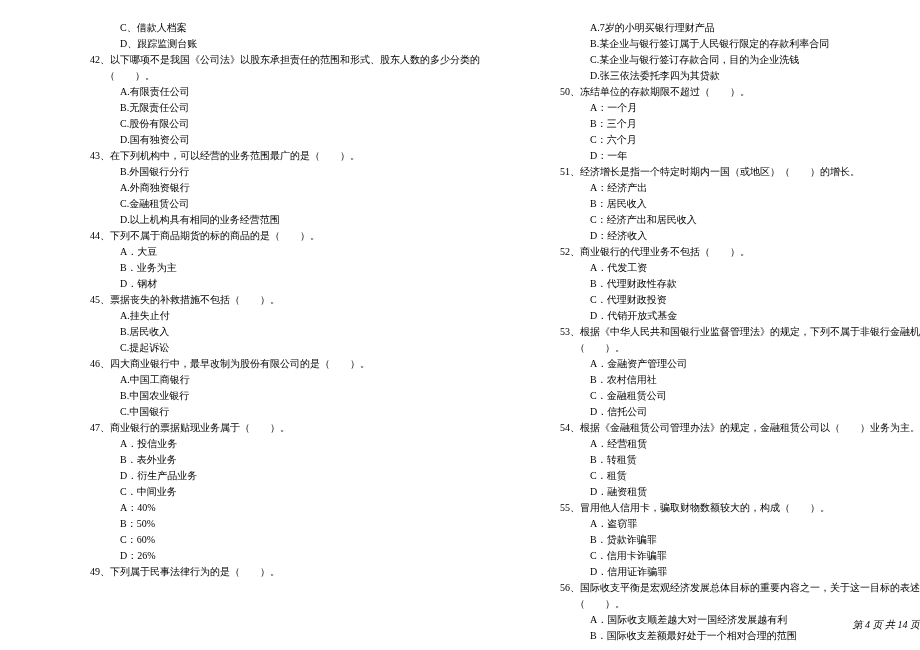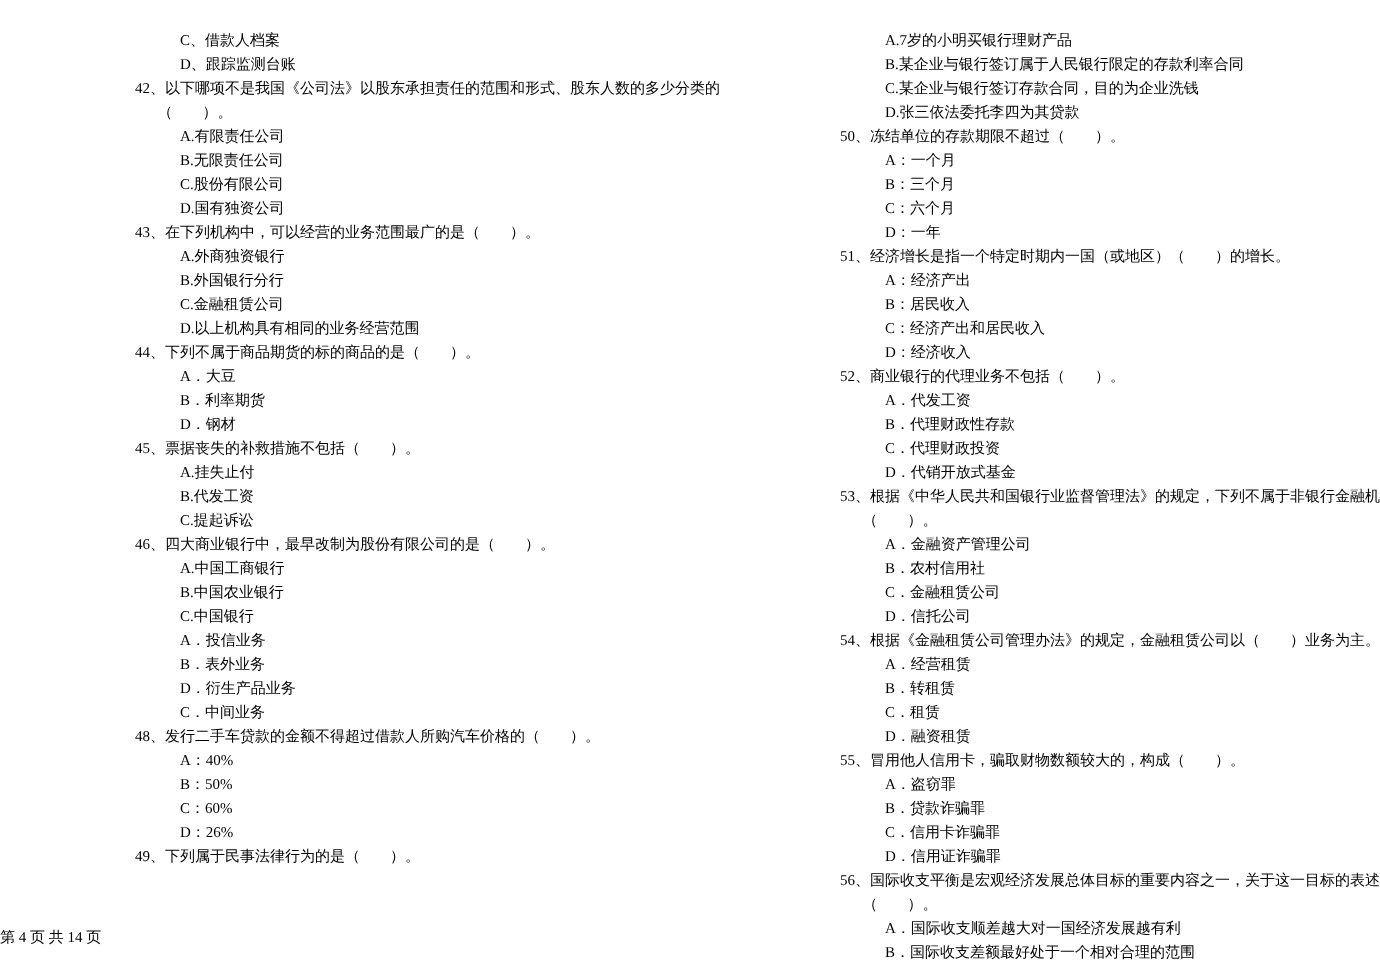--- a/index.html
+++ b/index.html
@@ -31,59 +31,60 @@
       white-space: nowrap;
     }
     .question-cont {
       padding-left: 55px;
       white-space: nowrap;
     }
     .footer {
       position: absolute;
       bottom: 18px;
       width: 100%;
-      text-align: left;
+      text-align: right;
       font-size: 10px;
+      font-style: italic;
     }
   </style>
 </head>
 <body>
 
 <div class="columns">
   <div class="col" id="col-left">
       <div class="option-line">C、借款人档案</div>
       <div class="option-line">D、跟踪监测台账</div>
       <div class="question-line">42、以下哪项不是我国《公司法》以股东承担责任的范围和形式、股东人数的多少分类的</div>
       <div class="question-cont">（　　）。</div>
       <div class="option-line">A.有限责任公司</div>
       <div class="option-line">B.无限责任公司</div>
       <div class="option-line">C.股份有限公司</div>
       <div class="option-line">D.国有独资公司</div>
       <div class="question-line">43、在下列机构中，可以经营的业务范围最广的是（　　）。</div>
+      <div class="option-line">B.外国银行分行</div>
       <div class="option-line">A.外商独资银行</div>
-      <div class="option-line">B.外国银行分行</div>
       <div class="option-line">C.金融租赁公司</div>
       <div class="option-line">D.以上机构具有相同的业务经营范围</div>
       <div class="question-line">44、下列不属于商品期货的标的商品的是（　　）。</div>
       <div class="option-line">A．大豆</div>
-      <div class="option-line">B．利率期货</div>
+      <div class="option-line">B．业务为主</div>
       <div class="option-line">D．钢材</div>
       <div class="question-line">45、票据丧失的补救措施不包括（　　）。</div>
       <div class="option-line">A.挂失止付</div>
-      <div class="option-line">B.代发工资</div>
+      <div class="option-line">B.居民收入</div>
       <div class="option-line">C.提起诉讼</div>
       <div class="question-line">46、四大商业银行中，最早改制为股份有限公司的是（　　）。</div>
       <div class="option-line">A.中国工商银行</div>
       <div class="option-line">B.中国农业银行</div>
       <div class="option-line">C.中国银行</div>
+      <div class="question-line">47、商业银行的票据贴现业务属于（　　）。</div>
       <div class="option-line">A．投信业务</div>
       <div class="option-line">B．表外业务</div>
       <div class="option-line">D．衍生产品业务</div>
       <div class="option-line">C．中间业务</div>
-      <div class="question-line">48、发行二手车贷款的金额不得超过借款人所购汽车价格的（　　）。</div>
       <div class="option-line">A：40%</div>
       <div class="option-line">B：50%</div>
       <div class="option-line">C：60%</div>
       <div class="option-line">D：26%</div>
       <div class="question-line">49、下列属于民事法律行为的是（　　）。</div>
     </div>
   <div class="col" id="col-right">
       <div class="option-line">A.7岁的小明买银行理财产品</div>
       <div class="option-line">B.某企业与银行签订属于人民银行限定的存款利率合同</div>
       <div class="option-line">C.某企业与银行签订存款合同，目的为企业洗钱</div>

